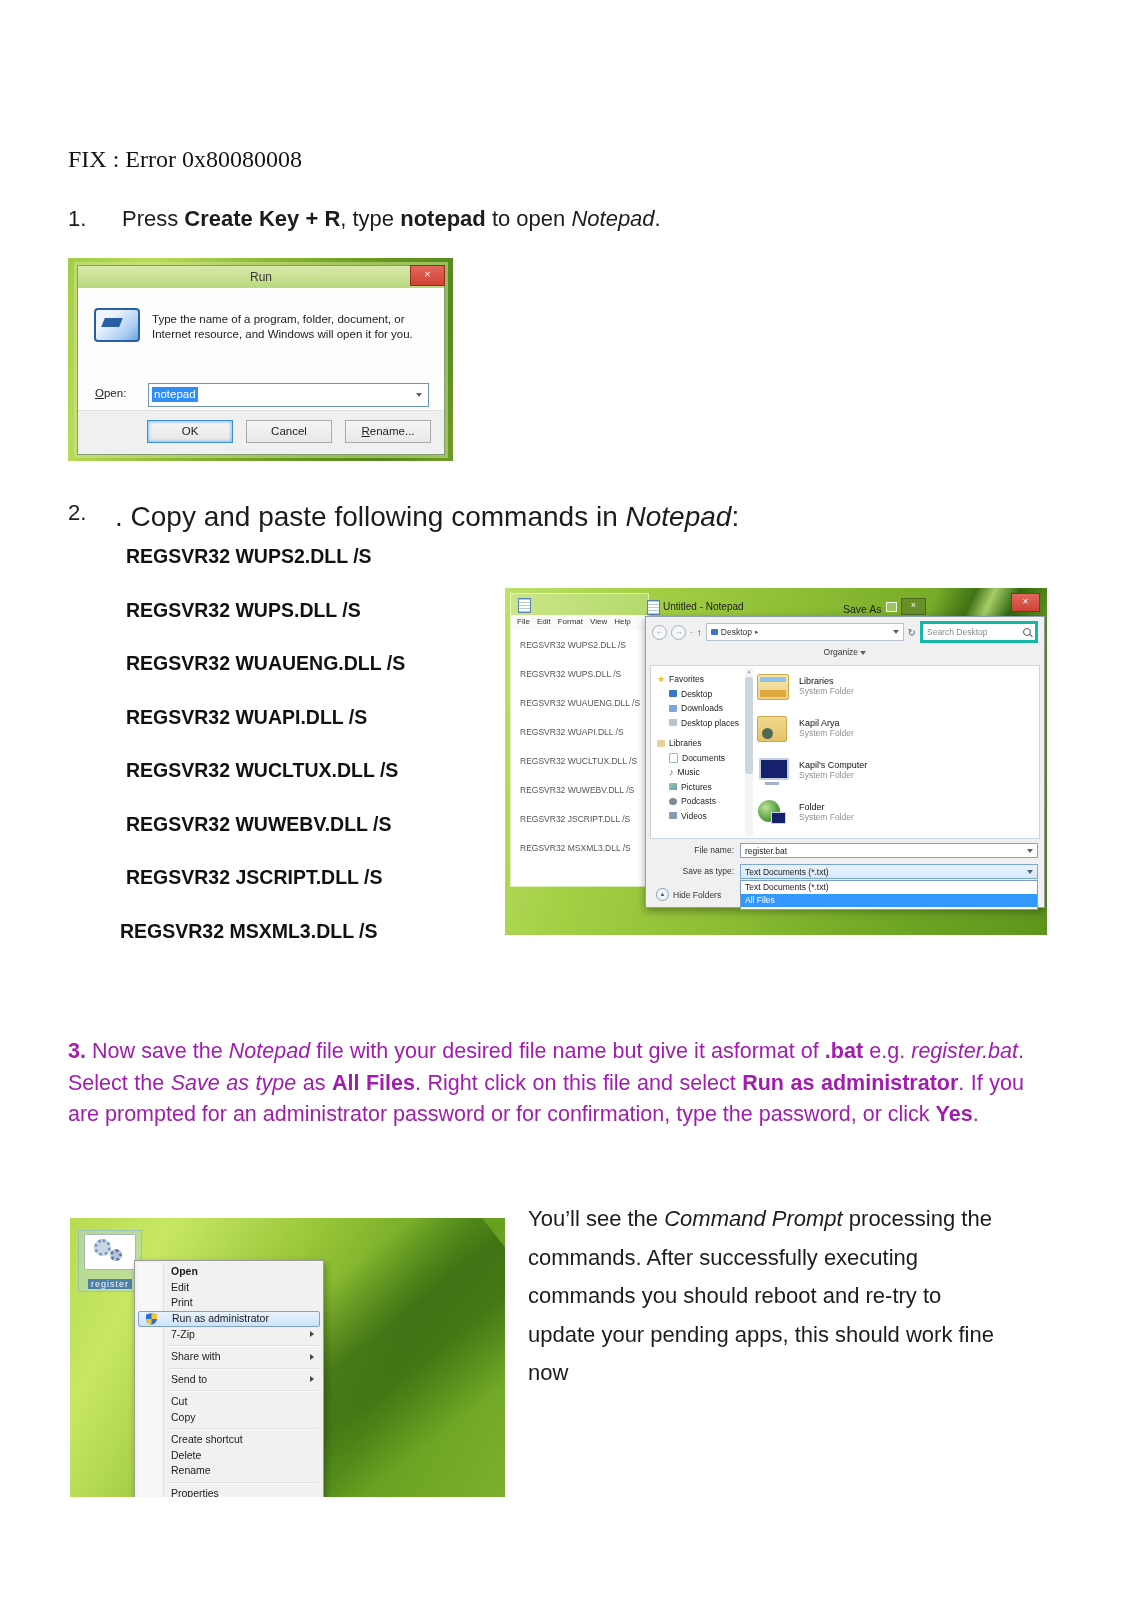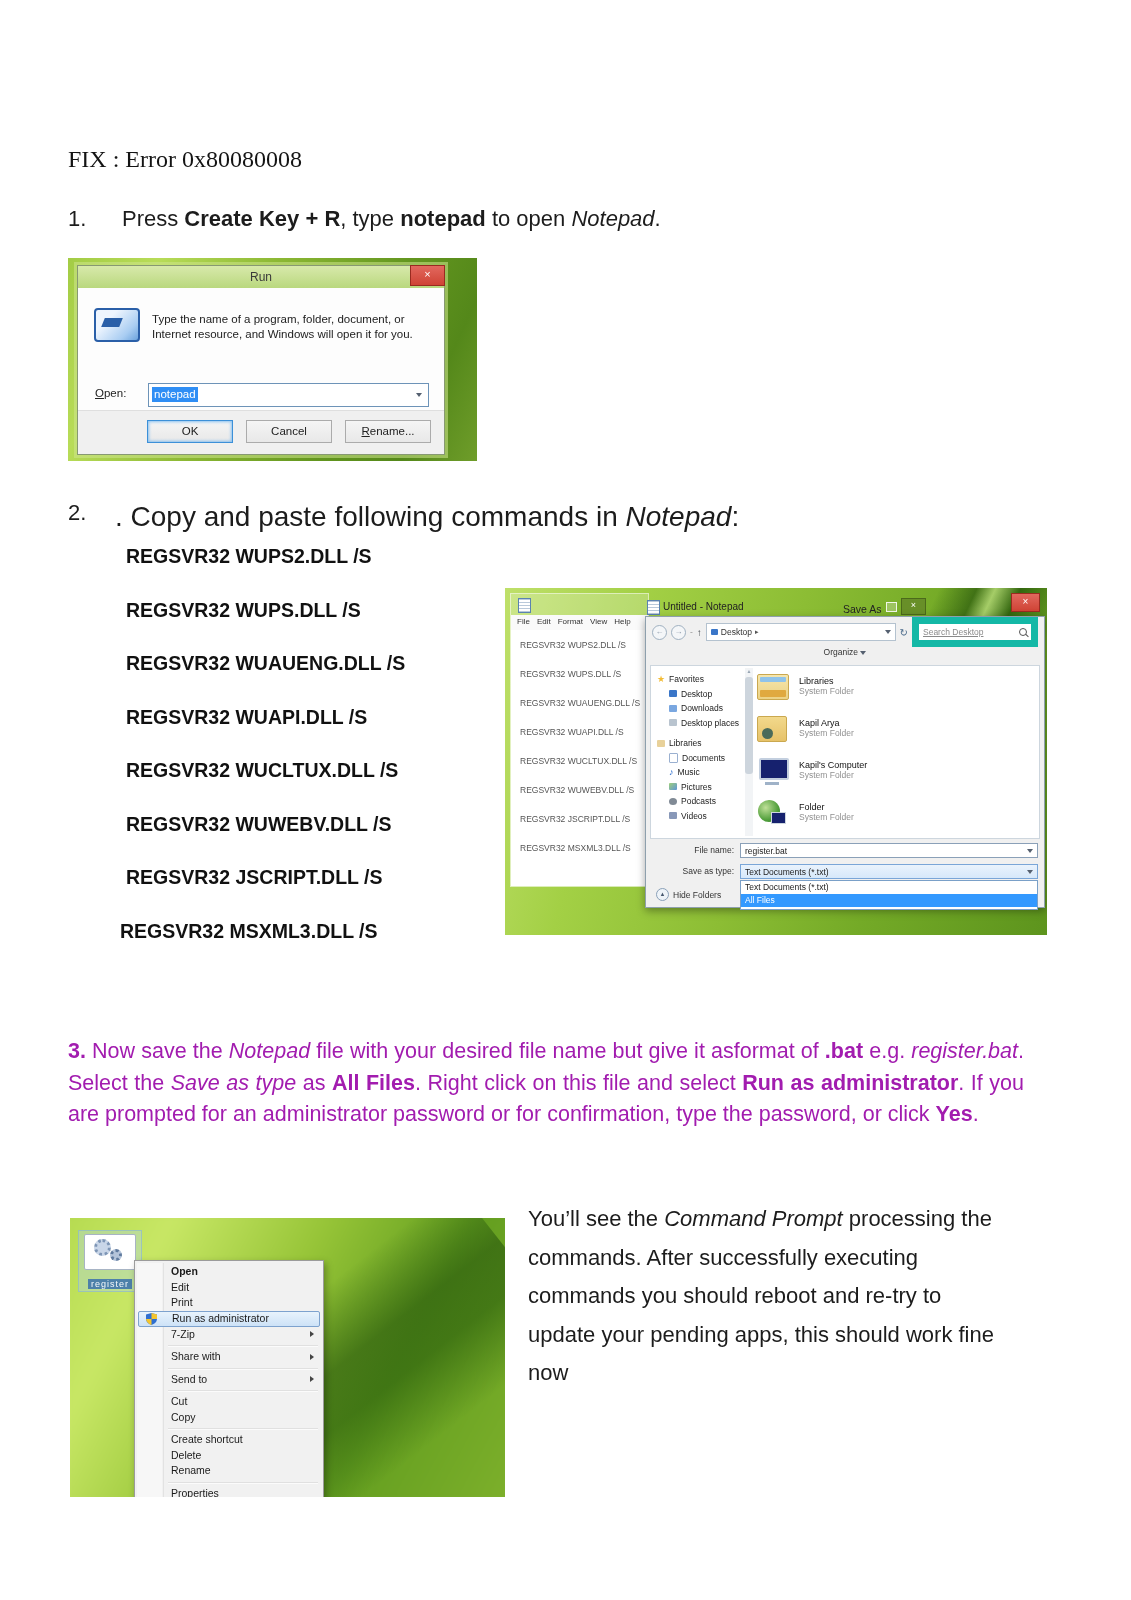--- a/index.html
+++ b/index.html
@@ -21,21 +21,21 @@
   .rich span.b{font-weight:700;} .rich span.i{font-style:italic;}
 
   
   .shot{position:absolute;overflow:hidden;}
   .wall{position:absolute;inset:0;background:linear-gradient(115deg,#a3cc45 0%,#b8dc58 18%,#8cb834 42%,#63961f 68%,#54881a 85%,#6f9d2a 100%);}
   .closebtn{position:absolute;background:linear-gradient(#e2685e,#cf4335);border:1px solid #992b20;
             color:#fff;text-align:center;cursor:default;}
   .caret{display:inline-block;width:0;height:0;border-left:3px solid transparent;border-right:3px solid transparent;border-top:4px solid #556070;vertical-align:middle;}
 
   
-  .run-shot{left:68px;top:258px;width:385px;height:203px;padding-left:24px;}
+  .run-shot{left:68px;top:258px;width:385px;height:203px;}
   .run-dialog{position:absolute;left:9px;top:7px;width:366px;height:188px;background:#fff;
               border:1px solid rgba(55,85,20,.6);box-shadow:0 0 0 3px rgba(205,230,140,.55);}
   .run-title{position:relative;height:22px;background:linear-gradient(#d8e9ab,#b9d87e);
              font-size:12px;color:#3a3a3a;text-align:center;line-height:22px;}
   .run-close{right:-1px;top:-1px;width:33px;height:19px;font-size:11px;line-height:17px;}
   .run-body{position:absolute;left:0;right:0;top:22px;bottom:44px;background:#fdfdfd;}
   .runicon{position:absolute;left:16px;top:20px;width:42px;height:30px;border:2px solid #2a5fa8;border-radius:4px;
            background:linear-gradient(135deg,#eef5fe 30%,#a9cdf2 75%,#6ba3dd);}
   .runicon:after{content:"";position:absolute;left:7px;top:8px;width:18px;height:9px;background:#2a5fa8;transform:skewX(-22deg);}
   .run-msg{position:absolute;left:74px;top:24px;right:12px;font-size:11.5px;line-height:15px;color:#222;}
@@ -76,22 +76,22 @@
             border:1px solid #8ea0ad;box-shadow:0 3px 8px rgba(0,0,0,.35);font-size:8.5px;color:#333;}
   .sa-nav{position:absolute;left:4px;top:4px;right:4px;height:22px;display:flex;align-items:center;gap:4px;padding:0 2px;}
   .navcirc{width:13px;height:13px;border-radius:50%;border:1px solid #9fb0c0;background:#f4f6f8;color:#8a98a8;
            font-size:8px;line-height:12px;text-align:center;flex:0 0 auto;}
   .navdash{color:#999;} .navup{color:#3a3f45;font-size:10px;}
   .crumb{flex:1;height:16px;background:#fff;border:1px solid #b4c2cf;display:flex;align-items:center;gap:3px;padding:0 4px;}
   .mini-desk{width:7px;height:6px;background:#3a76c8;border-radius:1px;}
   .crumb .arrow{color:#555;font-size:7px;}
   .crumb .caret{margin-left:auto;}
   .refresh{color:#4a6a8a;font-size:10px;}
-  .searchbox{width:104px;height:16px;background:#fff;border:7px solid #14b8a6;display:flex;align-items:center;
-             padding:0 4px;color:#8a8a8a;gap:4px;text-decoration:underline;}
+  .searchbox{width:104px;height:16px;background:#fff;border:3px solid #14b8a6;display:flex;align-items:center;
+             padding:0 4px;color:#8a8a8a;gap:4px;}
   .mag{width:6px;height:6px;border:1px solid #555;border-radius:50%;position:relative;margin-left:auto;flex:0 0 auto;}
   .mag:after{content:"";position:absolute;width:4px;height:1px;background:#555;transform:rotate(45deg);right:-3px;bottom:-1px;}
   .sa-toolbar{position:absolute;left:6px;top:30px;right:6px;height:16px;display:flex;align-items:center;gap:12px;color:#333;flex-direction:column;}
   .tb-right{margin-left:auto;display:flex;align-items:center;gap:6px;}
   .viewic{width:10px;height:8px;background:linear-gradient(90deg,#7aa 45%,transparent 45%),linear-gradient(#9ab 1px,transparent 1px);background-size:100% 100%,100% 3px;border:1px solid #88a;}
   .helpic{width:11px;height:11px;border-radius:50%;background:#2f6fd0;color:#fff;font-size:7px;text-align:center;line-height:11px;}
   .sa-body{position:absolute;left:4px;top:48px;right:4px;height:174px;background:#fff;border:1px solid #cdd6de;box-sizing:border-box;}
   .sb{position:absolute;left:0;top:0;bottom:0;width:92px;padding:6px 0 0 6px;box-sizing:border-box;}
   .sb-row{height:14.5px;display:flex;align-items:center;gap:4px;color:#222;}
   .sb-row.child{margin-left:12px;} .sb-gap{height:6px;}

